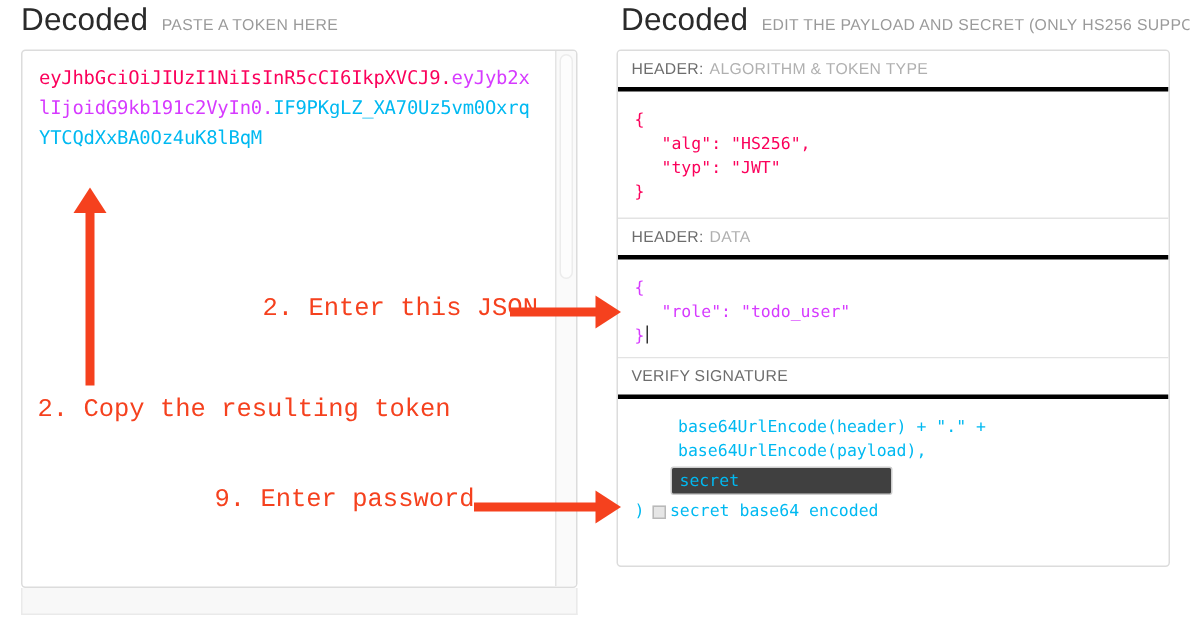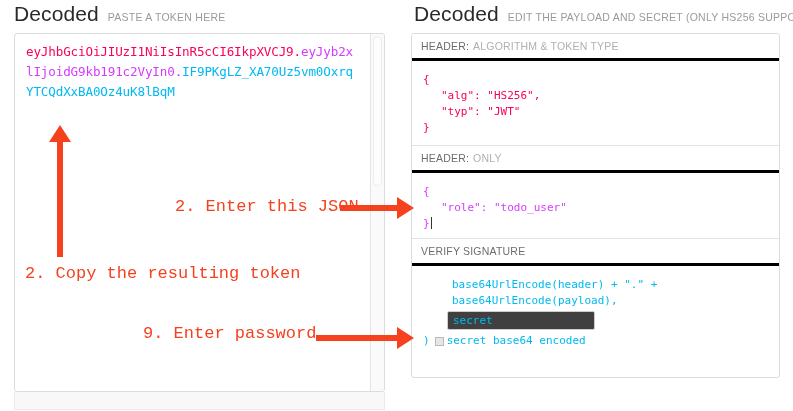--- a/index.html
+++ b/index.html
@@ -283,21 +283,21 @@
     </div>
     <div class="dec-body" id="header-body">
       <div class="code-line c-pink">{</div>
       <div class="code-line c-pink indent1">"alg": "HS256",</div>
       <div class="code-line c-pink indent1">"typ": "JWT"</div>
       <div class="code-line c-pink">}</div>
     </div>
 
     <div class="dec-section-head">
       <span class="dec-head-strong">HEADER:</span>
-      <span class="dec-head-light">ONLY</span>
+      <span class="dec-head-light">DATA</span>
     </div>
     <div class="dec-body" id="payload-body">
       <div class="code-line c-purple">{</div>
       <div class="code-line c-purple indent1">"role": "todo_user"</div>
       <div class="code-line c-purple"><span>}</span><span class="caret"></span></div>
     </div>
 
     <div class="dec-section-head">
       <span class="dec-head-strong">VERIFY SIGNATURE</span>
     </div>

